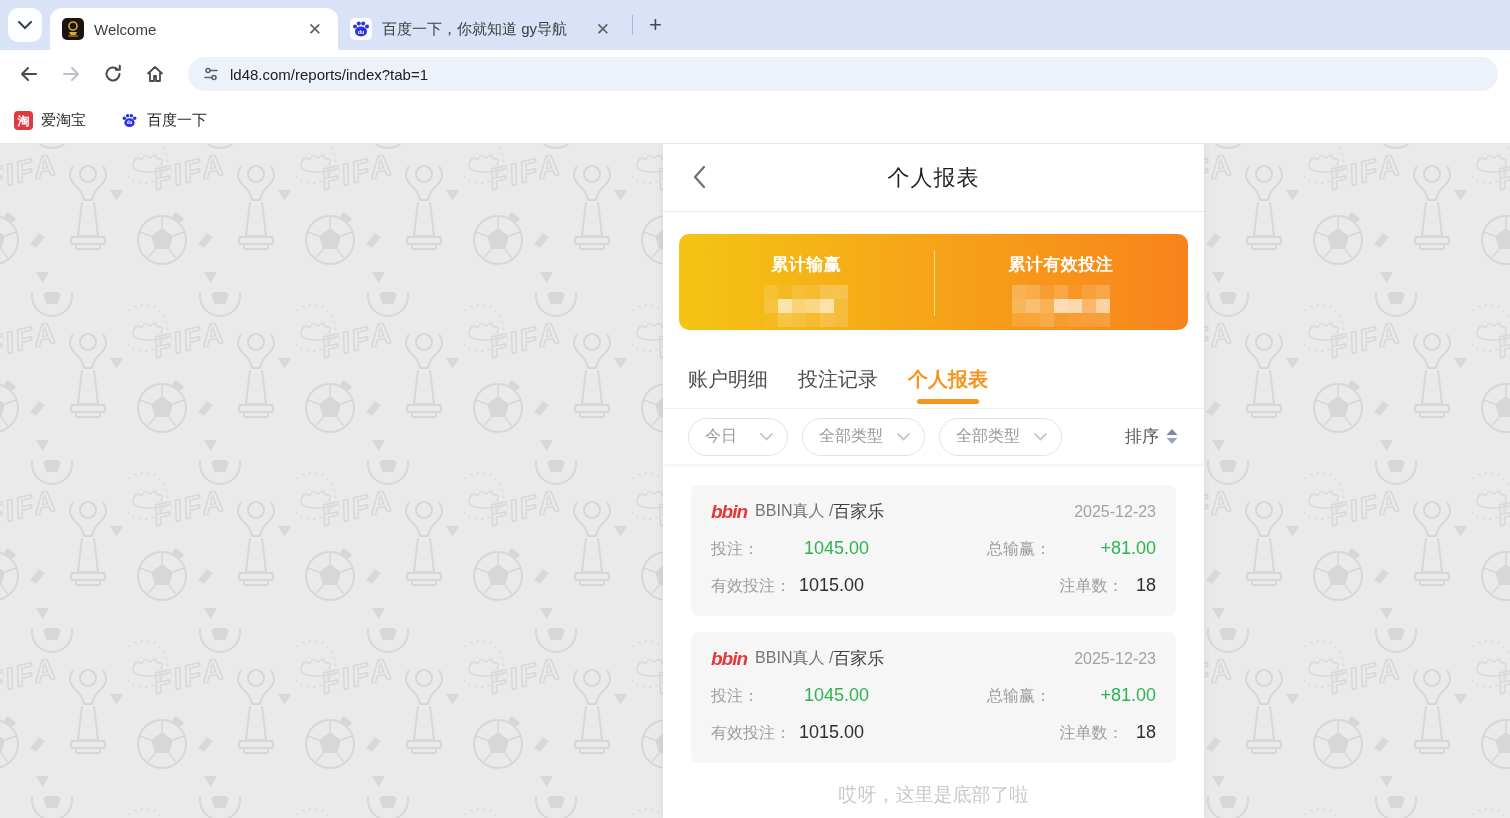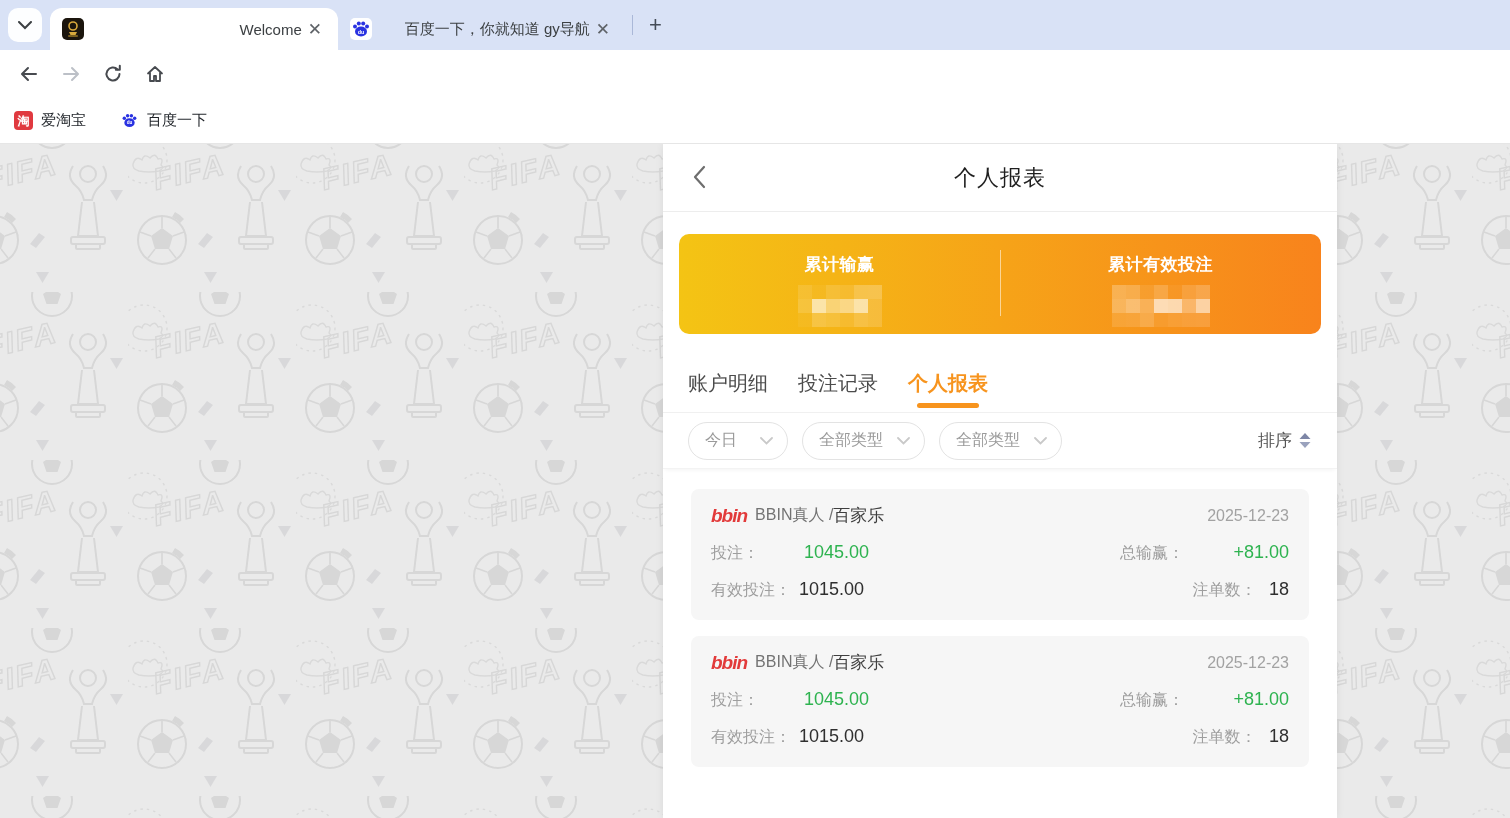--- a/index.html
+++ b/index.html
@@ -4,40 +4,40 @@
 <style>
   * { margin:0; padding:0; box-sizing:border-box; }
   html,body { width:1510px; height:818px; overflow:hidden; font-family:"Liberation Sans","DejaVu Sans",sans-serif; }
 
   
   .tabstrip { height:50px; background:#d9e2f6; display:flex; align-items:center; padding-left:8px; }
   .tab-search-btn { width:34px; height:34px; background:#fdfeff; border-radius:10px; display:flex; align-items:center; justify-content:center; margin-right:8px; cursor:pointer; }
   .tab { height:42px; align-self:flex-end; display:flex; align-items:center; padding:0 10px 0 12px; width:288px; }
   .tab.active { background:#ffffff; border-radius:12px 12px 0 0; }
   .tab-favicon { width:22px; height:22px; margin-right:10px; flex:0 0 auto; }
-  .tab-title { font-size:15px; color:#3c4043; flex:1 1 auto; white-space:nowrap; overflow:hidden;text-align:right; }
+  .tab-title { font-size:15px; color:#3c4043; flex:1 1 auto; white-space:nowrap; overflow:hidden; }
   .tab-close { font-size:17px; color:#5f6368; padding:2px 6px; border-radius:50%; cursor:pointer; }
   .tab-divider { width:1px; height:20px; background:#aab8d8; margin:0 6px; }
   .newtab-btn { font-size:22px; color:#444b57; padding:0 10px; cursor:pointer; }
 
   .toolbar { height:48px; background:#ffffff; display:flex; align-items:center; padding:0 12px; }
   .nav-btn { width:34px; height:34px; display:flex; align-items:center; justify-content:center; border-radius:50%; margin-right:8px; cursor:pointer; }
   .urlbar { flex:1; height:34px; background:#edf1fa; border-radius:17px; display:flex; align-items:center; padding:0 14px; margin-left:8px; }
   .url-text { font-size:15px; color:#202124; margin-left:10px; }
 
   .bookmarks { height:46px; background:#ffffff; display:flex; align-items:center; padding:0 14px; border-bottom:1px solid #e6e6e6; }
   .bookmark { display:flex; align-items:center; margin-right:34px; cursor:pointer; }
   .bookmark-label { font-size:15px; color:#1f2328; margin-left:8px; }
 
   
   .page { position:relative; height:674px; background:#eaeaea; overflow:hidden; }
   .bg-pattern { position:absolute; inset:0; overflow:hidden; }
   .bg-tile { position:absolute; width:168px; height:168px; opacity:.85; }
 
-  .panel { position:absolute; left:663px; top:0; width:674px; height:674px; background:#ffffff; box-shadow:0 0 8px rgba(0,0,0,.07); display:flex; flex-direction:column; }
+  .panel { position:absolute; left:663px; top:0; width:541px; height:674px; background:#ffffff; box-shadow:0 0 8px rgba(0,0,0,.07); display:flex; flex-direction:column; }
 
   .panel-header { height:68px; display:flex; align-items:center; justify-content:center; position:relative; border-bottom:1px solid #ededed; flex:0 0 auto; }
   .back-btn { position:absolute; left:28px; top:20px; cursor:pointer; }
   .panel-title { font-size:22px; color:#1f1f1f; font-weight:500; letter-spacing:1px; }
 
   .stats-card { margin:22px 16px 20px; height:100px; border-radius:10px; background:linear-gradient(90deg,#f4c414,#f8831c); display:flex; }
   .stat-col { flex:1; position:relative; text-align:center; }
   .stat-col + .stat-col::before { content:""; position:absolute; left:0; top:16px; width:1px; height:66px; background:rgba(255,255,255,.55); }
   .stat-label { margin-top:19px; font-size:17px; font-weight:600; color:#ffffff; letter-spacing:.5px; }
   .mosaic { margin:9px auto 0; display:grid; }
@@ -122,20 +122,29 @@
   <div class="nav-btn">
     <svg width="20" height="20" viewBox="0 0 20 20">
         <path d="M16.5 10 a6.5 6.5 0 1 1 -1.9 -4.6" fill="none" stroke="#474a4f" stroke-width="2" stroke-linecap="round"></path>
         <path d="M16.8 1.8 v4 h-4" fill="none" stroke="#474a4f" stroke-width="2" stroke-linecap="round" stroke-linejoin="round"></path>
       </svg>
   </div>
   <div class="nav-btn">
     <svg width="20" height="20" viewBox="0 0 20 20">
         <path d="M3 9.5 L10 3 l7 6.5 M5 8.5 V17 h4 v-5 h2 v5 h4 V8.5" fill="none" stroke="#474a4f" stroke-width="1.8" stroke-linecap="round" stroke-linejoin="round"></path>
       </svg>
+  </div>
+  <div class="urlbar">
+    <svg width="18" height="18" viewBox="0 0 18 18">
+      <circle cx="6" cy="5.5" r="2" fill="none" stroke="#5f6368" stroke-width="1.6"></circle>
+      <path d="M8.5 5.5 H15" stroke="#5f6368" stroke-width="1.6" stroke-linecap="round"></path>
+      <circle cx="12" cy="12.5" r="2" fill="none" stroke="#5f6368" stroke-width="1.6"></circle>
+      <path d="M3 12.5 H9.5" stroke="#5f6368" stroke-width="1.6" stroke-linecap="round"></path>
+    </svg>
+    <span class="url-text">ld48.com/reports/index?tab=1</span>
   </div>
 </div>
 
 <div class="bookmarks">
   <div class="bookmark">
     <svg width="19" height="19" viewBox="0 0 19 19">
       <rect x="0" y="0" width="19" height="19" rx="4" fill="#e0393f"></rect>
       <text x="9.5" y="14" font-size="12" fill="#ffffff" text-anchor="middle" font-weight="bold">淘</text>
     </svg>
     <span class="bookmark-label">爱淘宝</span>
@@ -1651,14 +1660,15 @@
           <span class="val">1015.00</span>
           <span class="rc-right">
             <span class="lbl">注单数：</span>
             <span class="val">18</span>
           </span>
         </div>
       </div>
 
     </div>
 
+    <div class="footer-note">哎呀，这里是底部了啦</div>
   </div>
 </div>
 
 </body></html>

